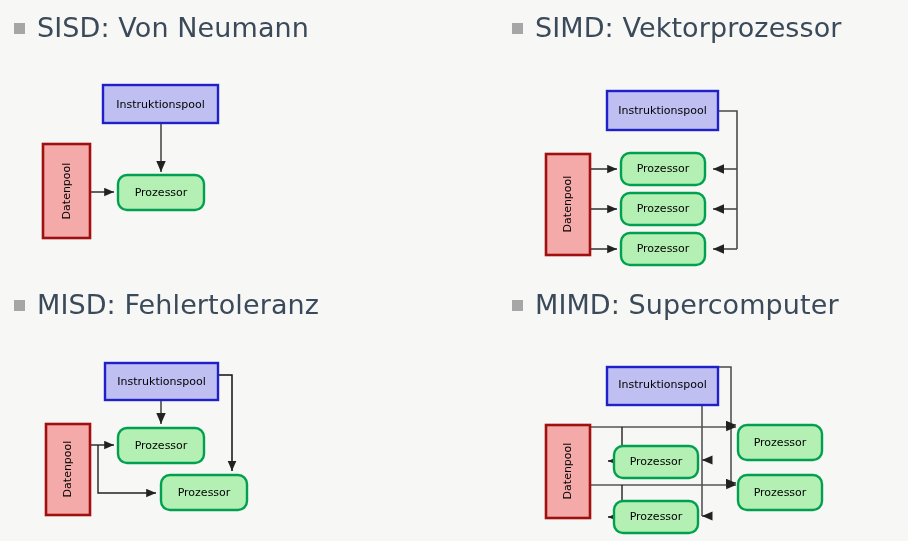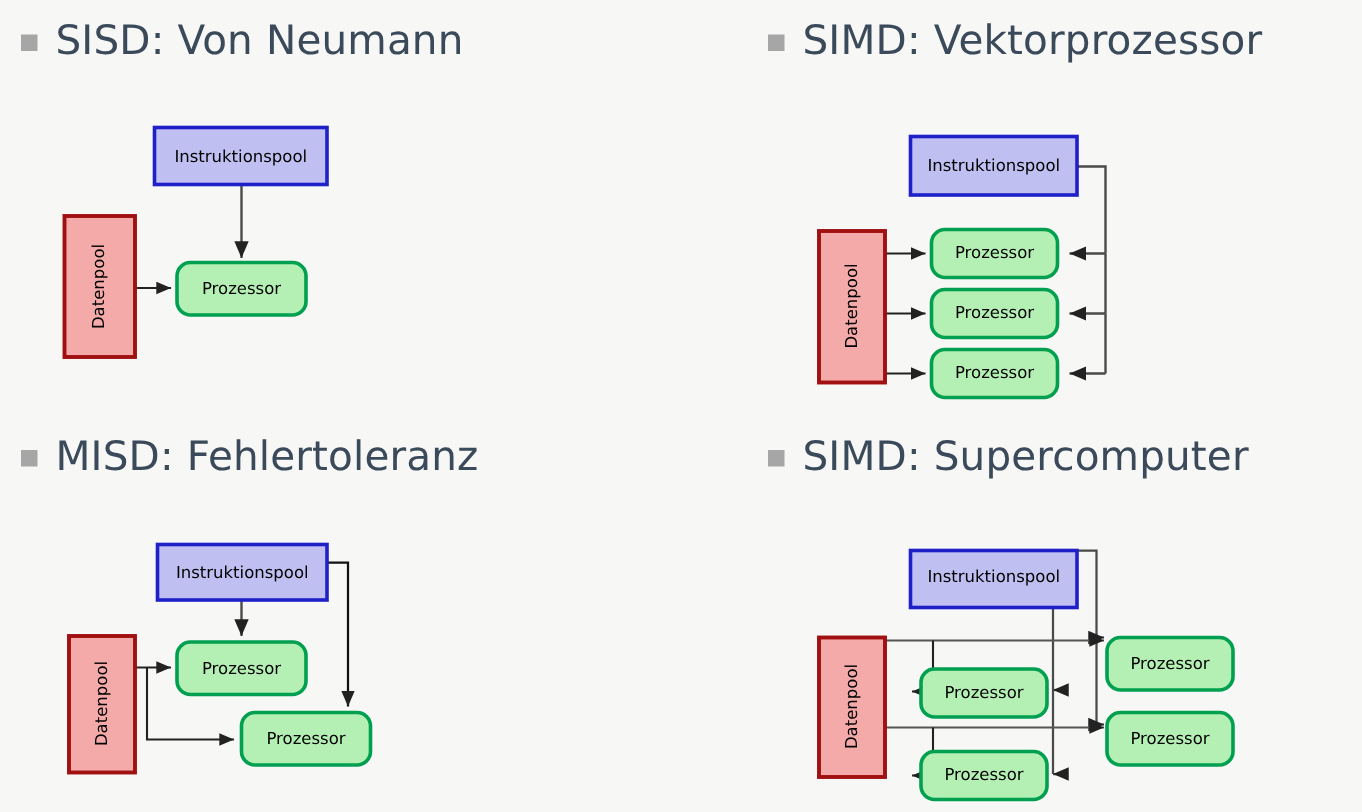--- a/index.html
+++ b/index.html
@@ -158,21 +158,21 @@
       <text class="boxlabel" x="161" y="175">Prozessor</text>
 
       <rect x="161" y="204" width="86" height="35" rx="9" ry="9" fill="#b4f0b4" stroke="#00a050" stroke-width="2.4"></rect>
       <text class="boxlabel" x="204" y="222">Prozessor</text>
     </svg>
   </div>
 
   <div class="quad q-br">
     <div class="bullet-row">
       <span class="bullet-sq"></span>
-      <span class="bullet-label">SIMD: Supercomputer</span>
+      <span class="bullet-label">MIMD: Supercomputer</span>
     </div>
 
     <svg class="diagram" width="454" height="270">
       <defs>
         <marker id="ah4" markerWidth="8" markerHeight="8" refX="7" refY="3" orient="auto">
           <path d="M0,0 L7,3 L0,6 z" fill="#222222"></path>
         </marker>
       </defs>
 
       <path d="M264,96 L277,96 L277,154" fill="none" stroke="#4a4a4a" stroke-width="1.5"></path>

